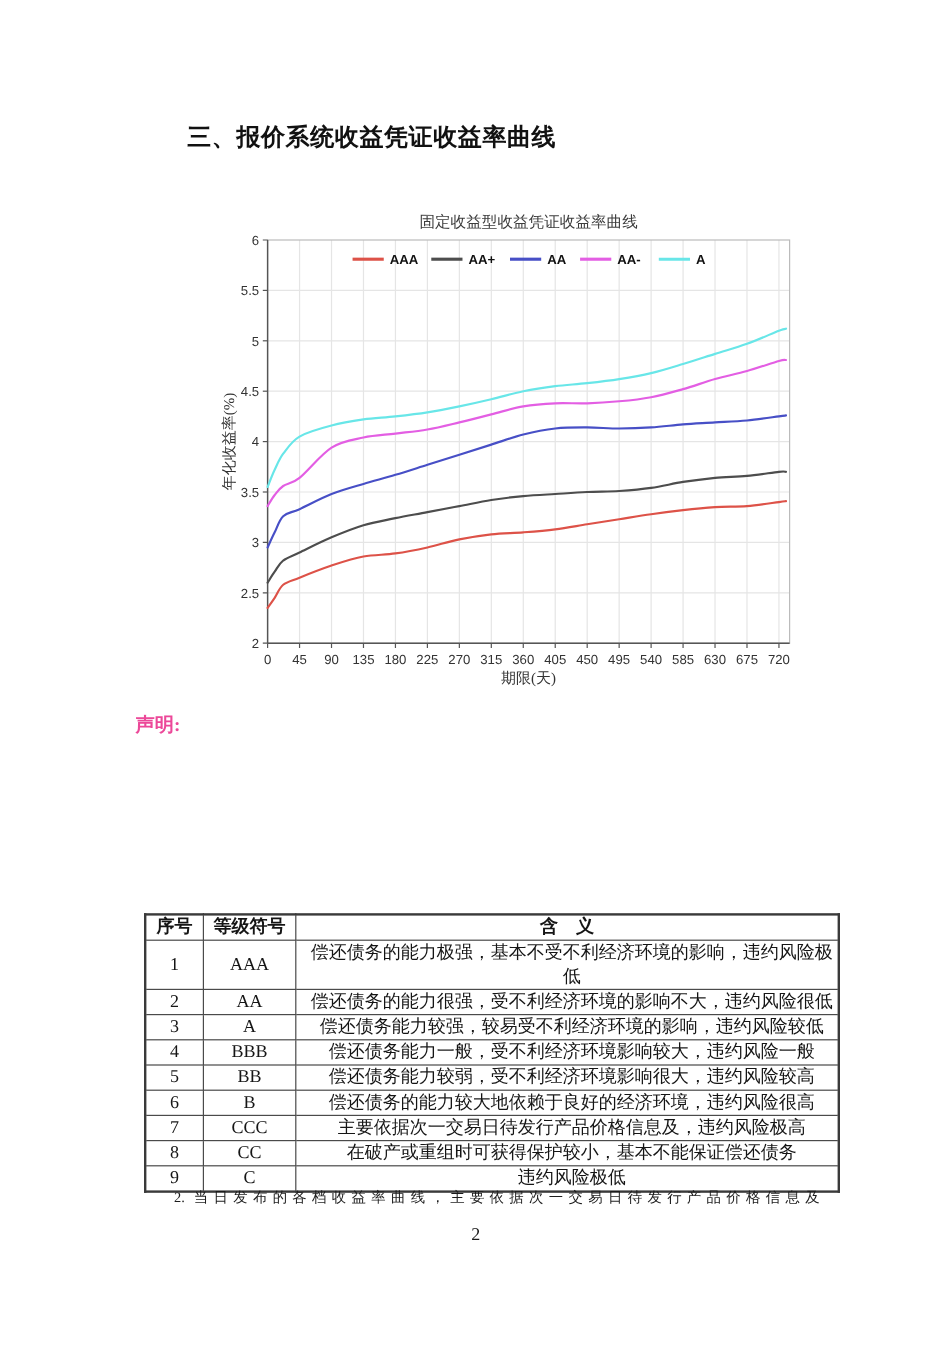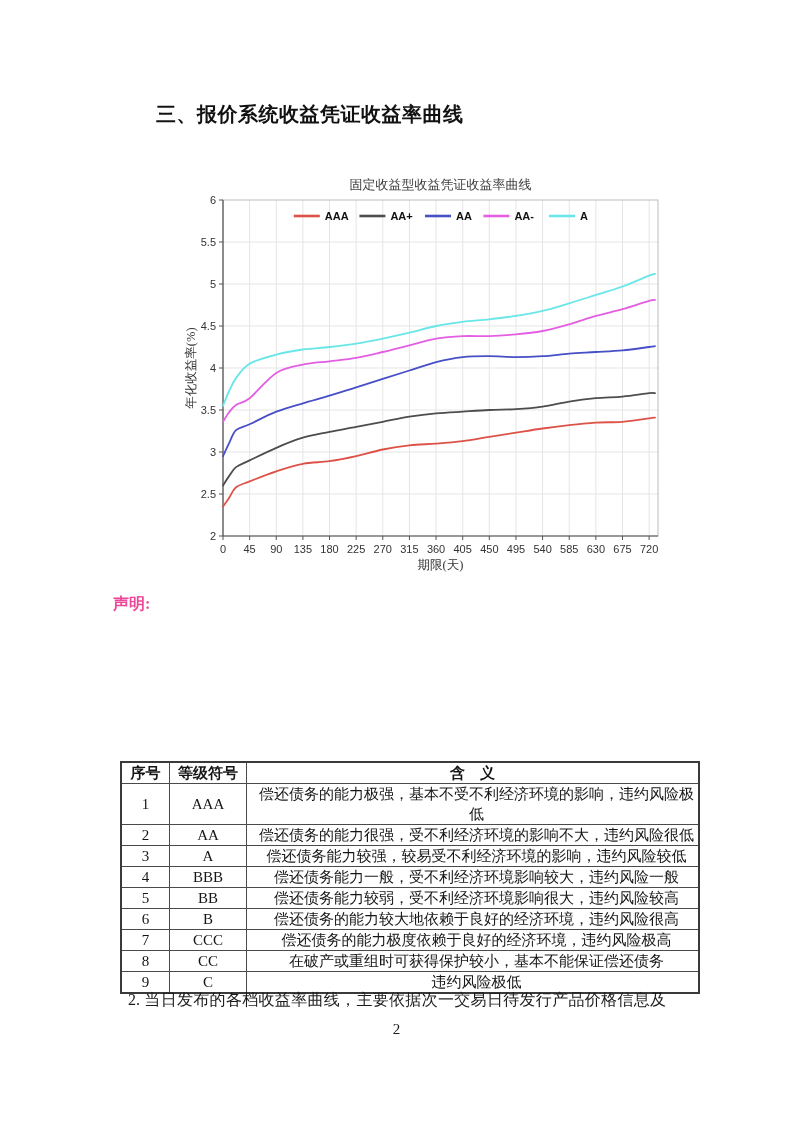--- a/index.html
+++ b/index.html
@@ -21,21 +21,21 @@
     border-collapse:collapse;font-size:15px;color:#151515;
     border:2px solid #3a3a3a;
   }
   .rating-table th,.rating-table td{
     border:1px solid #4a4a4a;height:20px;padding:0;line-height:20px;
   }
   .rating-table th{font-weight:700;text-align:center;margin-top:40px;}
   .col-no{width:47px;text-align:center;}
   .col-sym{width:76px;text-align:center;}
   .col-meaning{text-align:center;padding-left:8px !important;}
-  .para2{position:absolute;left:96px;top:990px;width:570px;font-size:16px;
+  .para2{position:absolute;left:113px;top:990px;width:570px;font-size:12px;
     text-indent:32px;text-align:justify;text-align-last:justify;}
   .pagenum{position:absolute;left:0;top:1021px;width:793px;text-align:center;font-size:15px;}
 </style>
 </head>
 <body>
 
 <div class="page">
 
   <div class="heading">三、报价系统收益凭证收益率曲线</div>
 
@@ -178,21 +178,21 @@
         <td class="col-meaning">偿还债务能力较弱，受不利经济环境影响很大，违约风险较高</td>
       </tr>
       <tr>
         <td class="col-no">6</td>
         <td class="col-sym">B</td>
         <td class="col-meaning">偿还债务的能力较大地依赖于良好的经济环境，违约风险很高</td>
       </tr>
       <tr>
         <td class="col-no">7</td>
         <td class="col-sym">CCC</td>
-        <td class="col-meaning">偿还债务的能力极度依赖于良好的经济环境，违约风险极高</td>
+        <td class="col-meaning">主要依据次一交易日待发行产品价格信息及，违约风险极高</td>
       </tr>
       <tr>
         <td class="col-no">8</td>
         <td class="col-sym">CC</td>
         <td class="col-meaning">在破产或重组时可获得保护较小，基本不能保证偿还债务</td>
       </tr>
       <tr>
         <td class="col-no">9</td>
         <td class="col-sym">C</td>
         <td class="col-meaning">违约风险极低</td>

